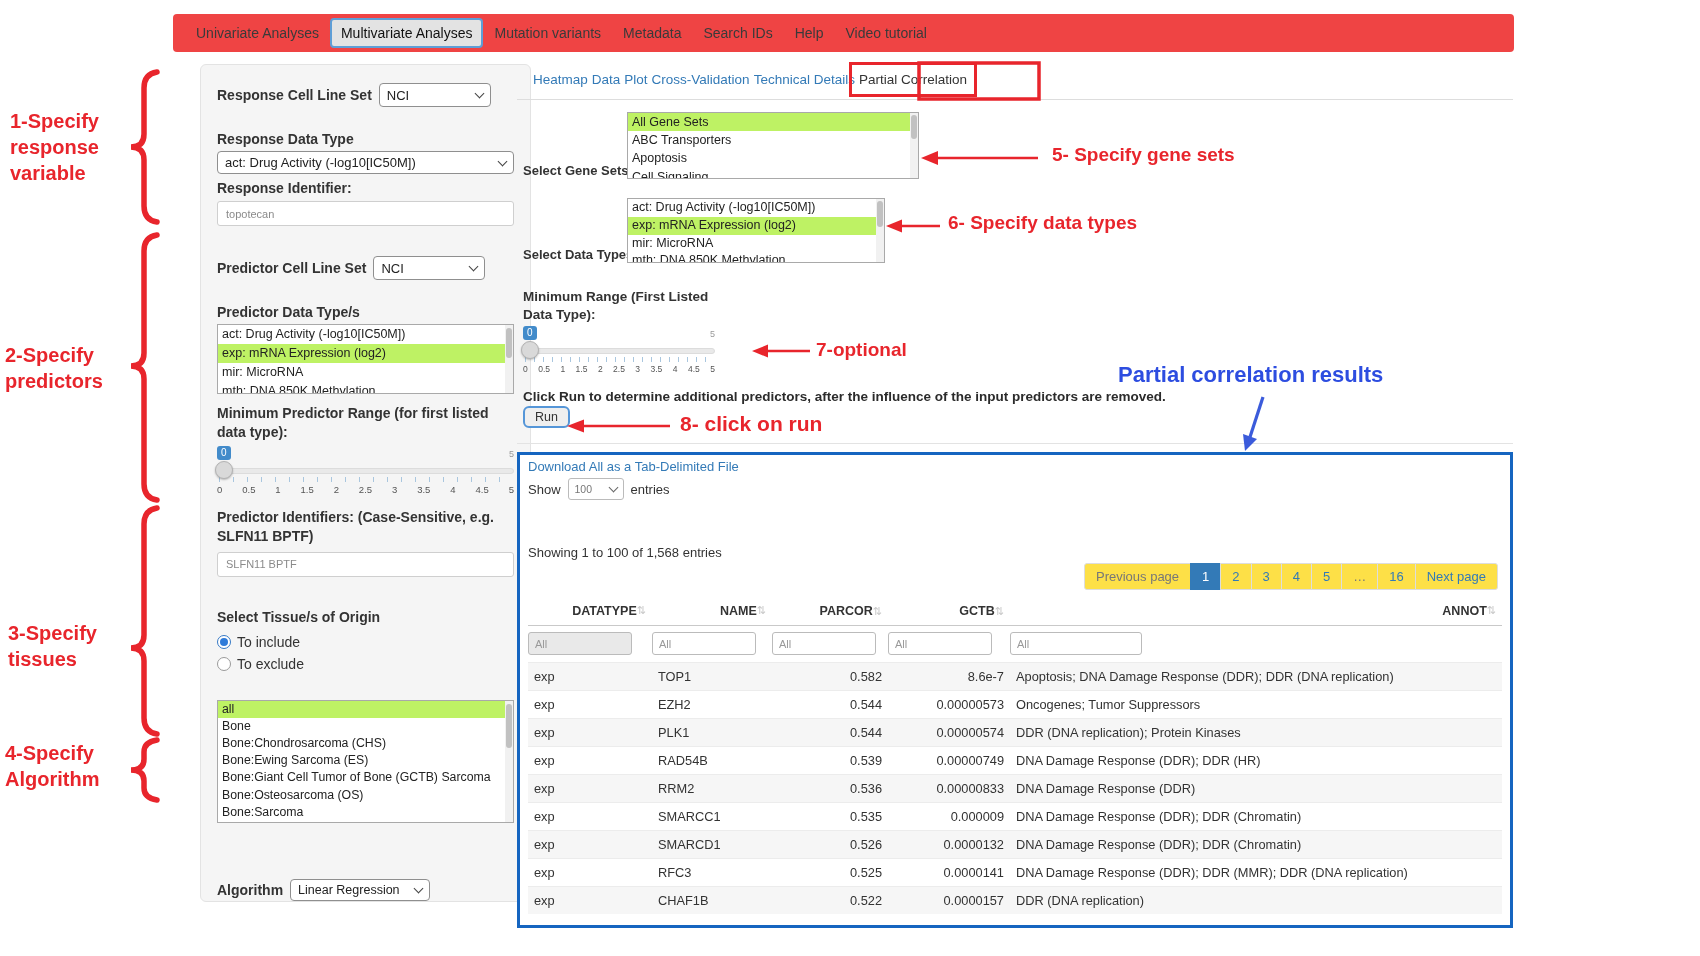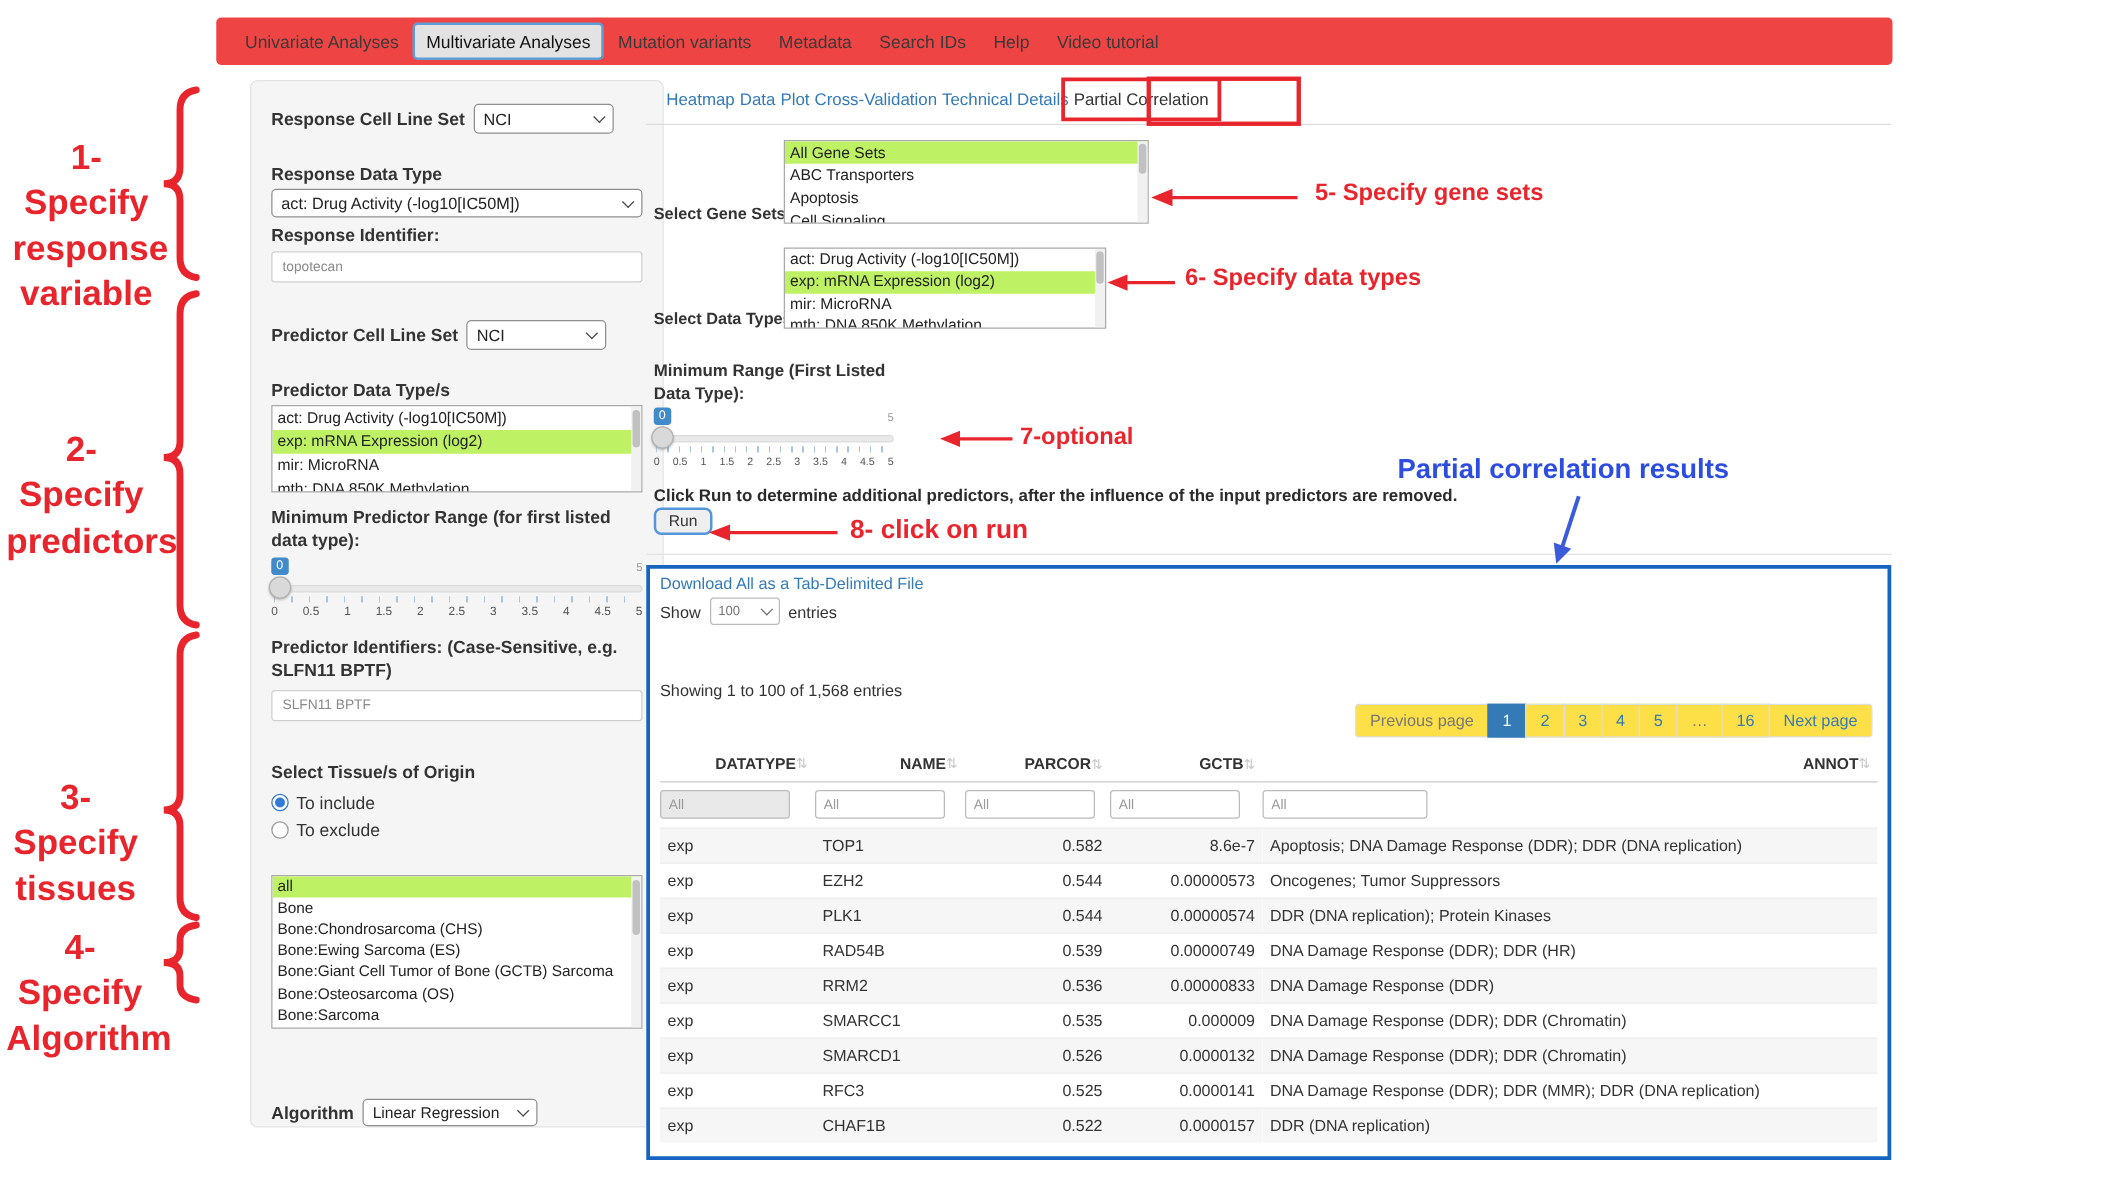--- a/index.html
+++ b/index.html
@@ -90,22 +90,22 @@
     color:#555; width:104px; background:#fff; font-family:"Liberation Sans",sans-serif; }
   .filter-input::placeholder { color:#999; }
   .filter-input.gray { background:#e9e9e9; }
   .filter-input.wide { width:132px; }
   table.dt tbody td { font-size:12.8px; color:#333; padding:6px 6px; border-top:1px solid #ececec;
     white-space:nowrap; overflow:hidden; }
   table.dt tbody td.num { text-align:right; }
   table.dt tbody tr:nth-child(odd) { background:#f6f6f6; }
 
   
-  .ann-red { position:absolute; color:#e8252c; font-weight:bold; text-align:center; line-height:1.3;
-    font-size:28px; }
+  .ann-red { position:absolute; color:#e8252c; font-weight:bold; line-height:1.3;
+    font-size:20px; }
   .ann-red.side { white-space:nowrap; text-align:left; font-size:19px; }
   .ann-blue-title { position:absolute; left:1118px; top:362px; color:#2d4de0; font-weight:bold; font-size:22px; white-space:nowrap; }
   svg.overlay { position:absolute; left:0; top:0; pointer-events:none; }
 </style>
 </head>
 <body>
 
 <div id="page">
 
   <div class="navbar">

